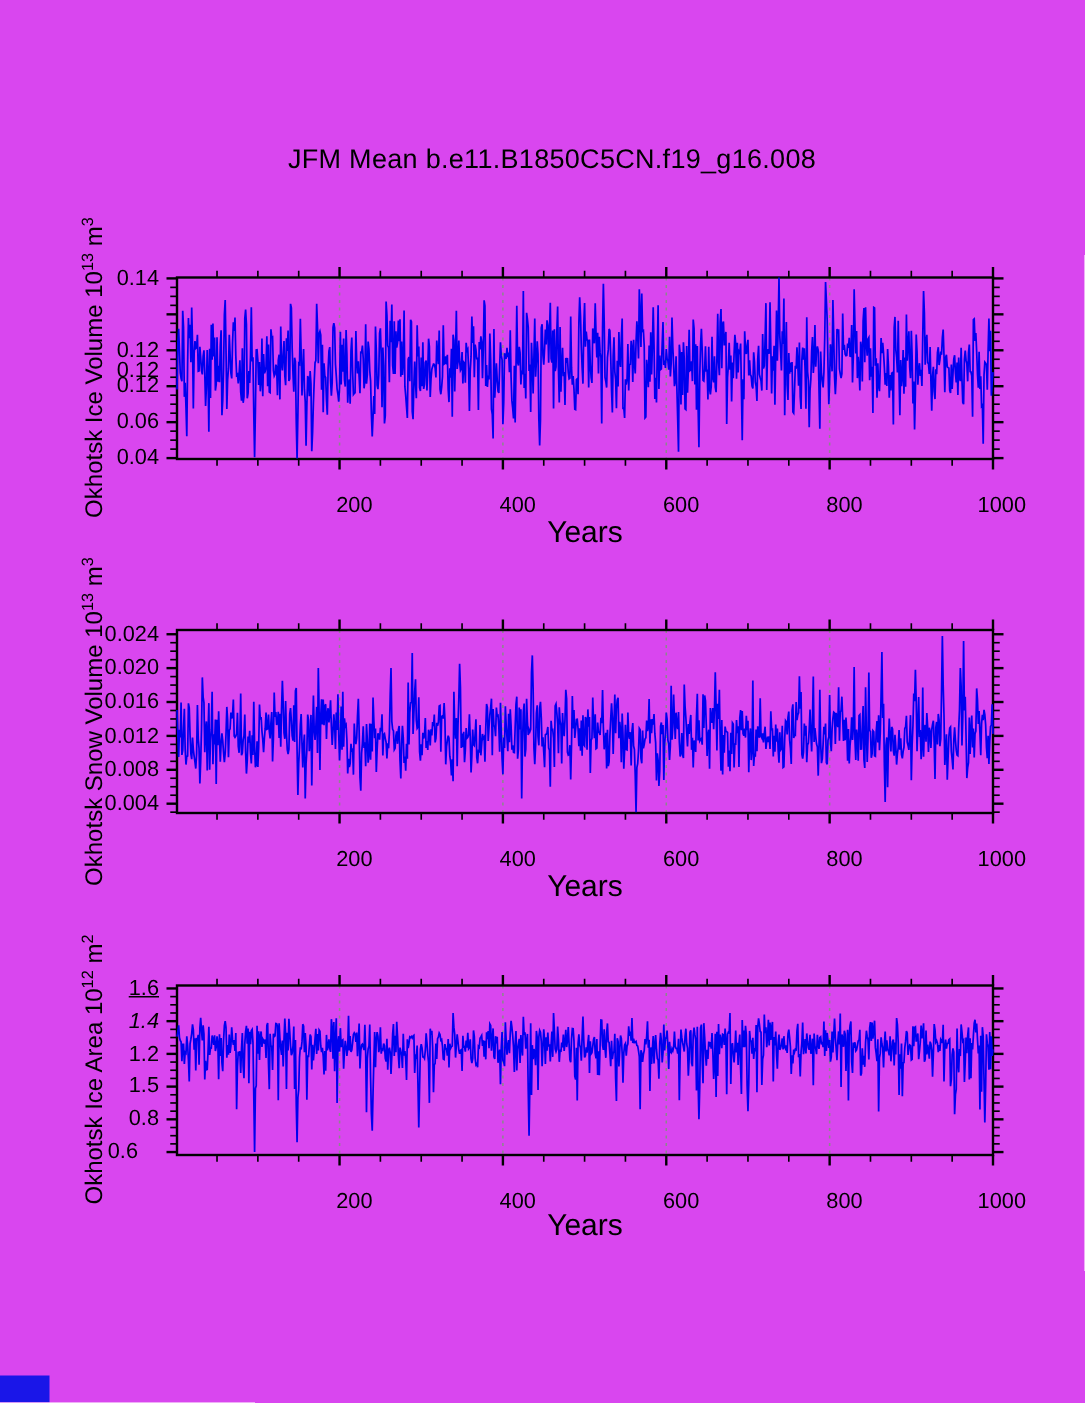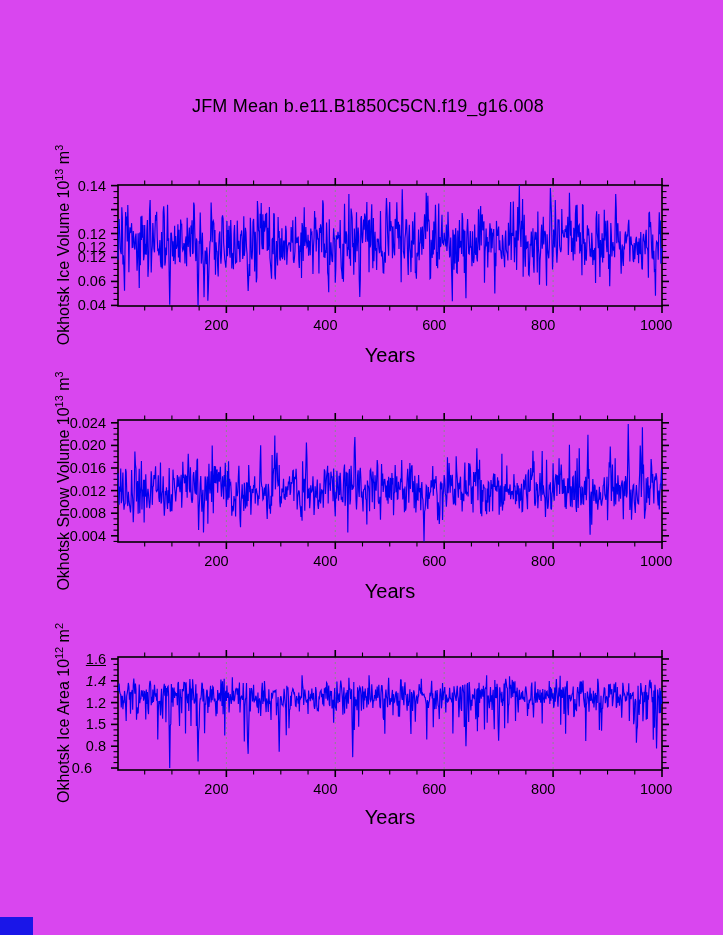--- a/index.html
+++ b/index.html
@@ -12,21 +12,21 @@
           transform:rotate(-90deg);white-space:nowrap;line-height:20px;}
   .ylabel sup{font-size:68%;vertical-align:super;line-height:0;}
   #ylabel-1{left:-86px;top:235px;}
   #ylabel-2{left:-86px;top:471px;}
   #ylabel-3{left:-86px;top:703px;}
   .xlabel{position:absolute;left:118px;width:544px;text-align:center;font-size:20px;}
   #xlabel-1{top:344px;}
   #xlabel-2{top:580px;}
   #xlabel-3{top:806px;}
   .tick-label{position:absolute;font-size:14.5px;line-height:16px;}
-  .tick-label.xt{width:44px;text-align:left;}
+  .tick-label.xt{width:44px;text-align:right;margin-top:12px;}
   .tick-label.yt{width:62px;text-align:right;}
   .corner-mark{position:absolute;left:0;top:917px;width:33px;height:18px;}
 </style>
 </head>
 <body>
 
 <div class="page">
 
   <div class="title">JFM Mean b.e11.B1850C5CN.f19_g16.008</div>
 

